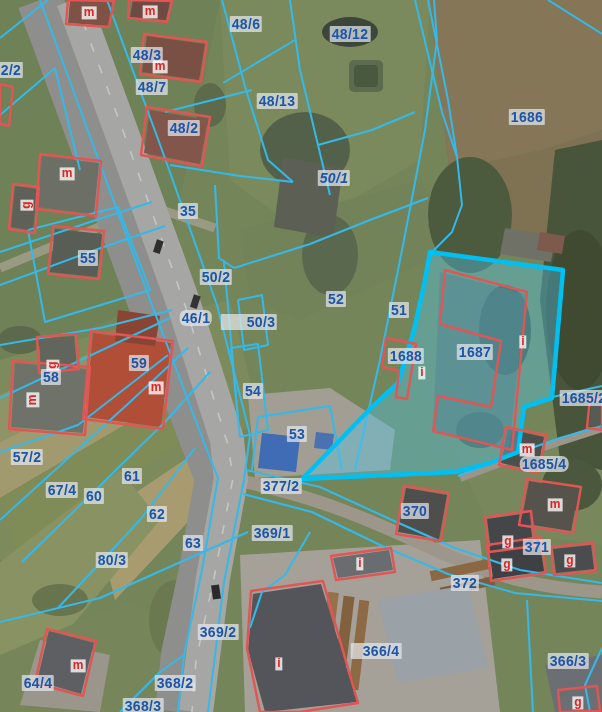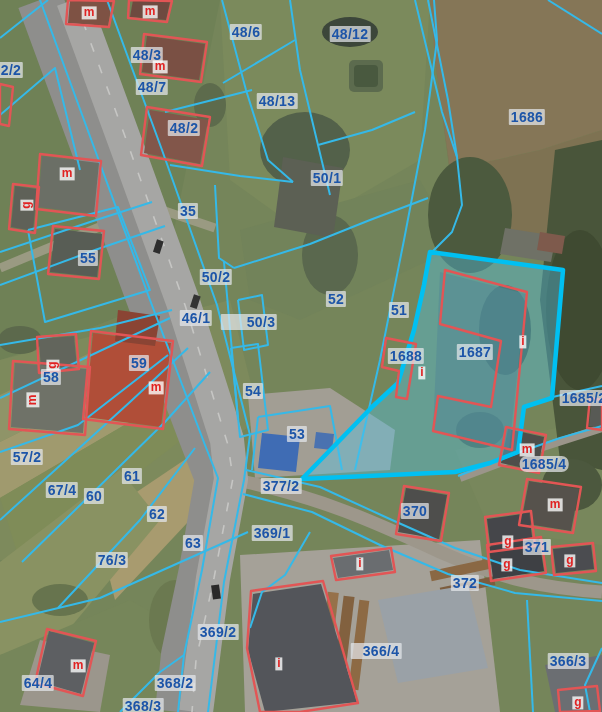--- a/index.html
+++ b/index.html
@@ -190,53 +190,53 @@
       <polygon points="590,398 602,400 602,430 587,428"></polygon>
       <polygon points="47,629 96,641 83,696 35,683"></polygon>
       <polygon points="445,270 527,292 512,450 433,431 438,396 491,407 501,341 440,324"></polygon>
       <polygon points="386,338 416,344 407,399 396,397 399,371 382,367"></polygon>
     </g>
   </svg>
 
   <div id="labels">
       <div class="plabel" style="left: 11px; top: 70px;">2/2</div>
       <div class="plabel" style="left: 147px; top: 55px;">48/3</div>
-      <div class="plabel" style="left: 246px; top: 32px; text-align: center;">48/6</div>
+      <div class="plabel" style="left: 246px; top: 24px; text-align: center;">48/6</div>
       <div class="plabel" style="left: 350px; top: 34px;">48/12</div>
       <div class="plabel" style="left: 152px; top: 87px;">48/7</div>
       <div class="plabel" style="left: 277px; top: 101px;">48/13</div>
       <div class="plabel" style="left: 184px; top: 128px;">48/2</div>
       <div class="plabel" style="left: 527px; top: 117px;">1686</div>
-      <div class="plabel" style="left: 327px; top: 178px;">50/1</div>
+      <div class="plabel" style="left: 334px; top: 178px; font-style: italic;">50/1</div>
       <div class="plabel" style="left: 188px; top: 211px;">35</div>
       <div class="plabel" style="left: 88px; top: 258px;">55</div>
       <div class="plabel" style="left: 216px; top: 277px;">50/2</div>
       <div class="plabel" style="left: 336px; top: 299px;">52</div>
       <div class="plabel" style="left: 399px; top: 310px;">51</div>
-      <div class="plabel" style="left: 196px; top: 318px;">46/1</div>
+      <div class="plabel" style="left: 196px; top: 318px; border-radius: 6px;">46/1</div>
       <div class="plabel" style="left: 249px; top: 322px; padding-left: 26px;">50/3</div>
       <div class="plabel" style="left: 475px; top: 352px;">1687</div>
       <div class="plabel" style="left: 406px; top: 356px;">1688</div>
       <div class="plabel" style="left: 139px; top: 363px;">59</div>
       <div class="plabel" style="left: 51px; top: 377px;">58</div>
       <div class="plabel" style="left: 253px; top: 391px;">54</div>
       <div class="plabel" style="left: 584px; top: 398px;">1685/2</div>
       <div class="plabel" style="left: 297px; top: 434px;">53</div>
       <div class="plabel" style="left: 27px; top: 457px;">57/2</div>
       <div class="plabel" style="left: 544px; top: 464px; border-radius: 7px;">1685/4</div>
       <div class="plabel" style="left: 132px; top: 476px;">61</div>
       <div class="plabel" style="left: 281px; top: 486px;">377/2</div>
       <div class="plabel" style="left: 62px; top: 490px;">67/4</div>
       <div class="plabel" style="left: 94px; top: 496px;">60</div>
       <div class="plabel" style="left: 415px; top: 511px;">370</div>
       <div class="plabel" style="left: 157px; top: 514px;">62</div>
       <div class="plabel" style="left: 272px; top: 533px;">369/1</div>
       <div class="plabel" style="left: 193px; top: 543px;">63</div>
       <div class="plabel" style="left: 529px; top: 547px; margin-left: 8px;">371</div>
-      <div class="plabel" style="left: 112px; top: 560px;">76/3</div>
+      <div class="plabel" style="left: 112px; top: 560px;">80/3</div>
       <div class="plabel" style="left: 465px; top: 583px;">372</div>
       <div class="plabel" style="left: 218px; top: 632px;">369/2</div>
       <div class="plabel" style="left: 376px; top: 651px; padding-left: 12px;">366/4</div>
       <div class="plabel" style="left: 568px; top: 661px;">366/3</div>
       <div class="plabel" style="left: 38px; top: 683px;">64/4</div>
       <div class="plabel" style="left: 175px; top: 683px;">368/2</div>
       <div class="plabel" style="left: 143px; top: 706px;">368/3</div>
       <div class="blabel" style="left: 89px; top: 13px;">m</div>
       <div class="blabel" style="left: 150px; top: 12px;">m</div>
       <div class="blabel" style="left: 160px; top: 67px;">m</div>

